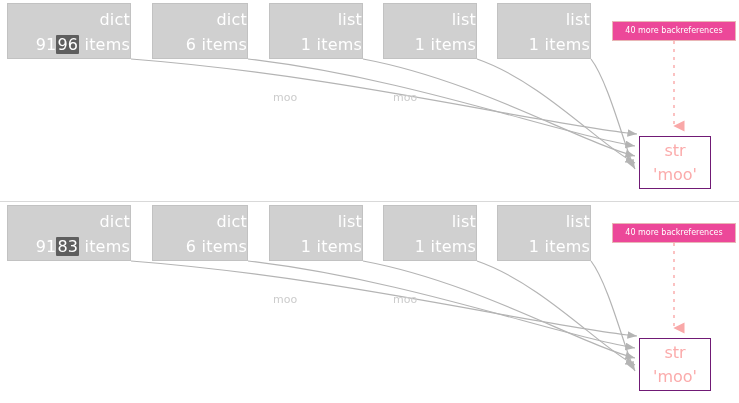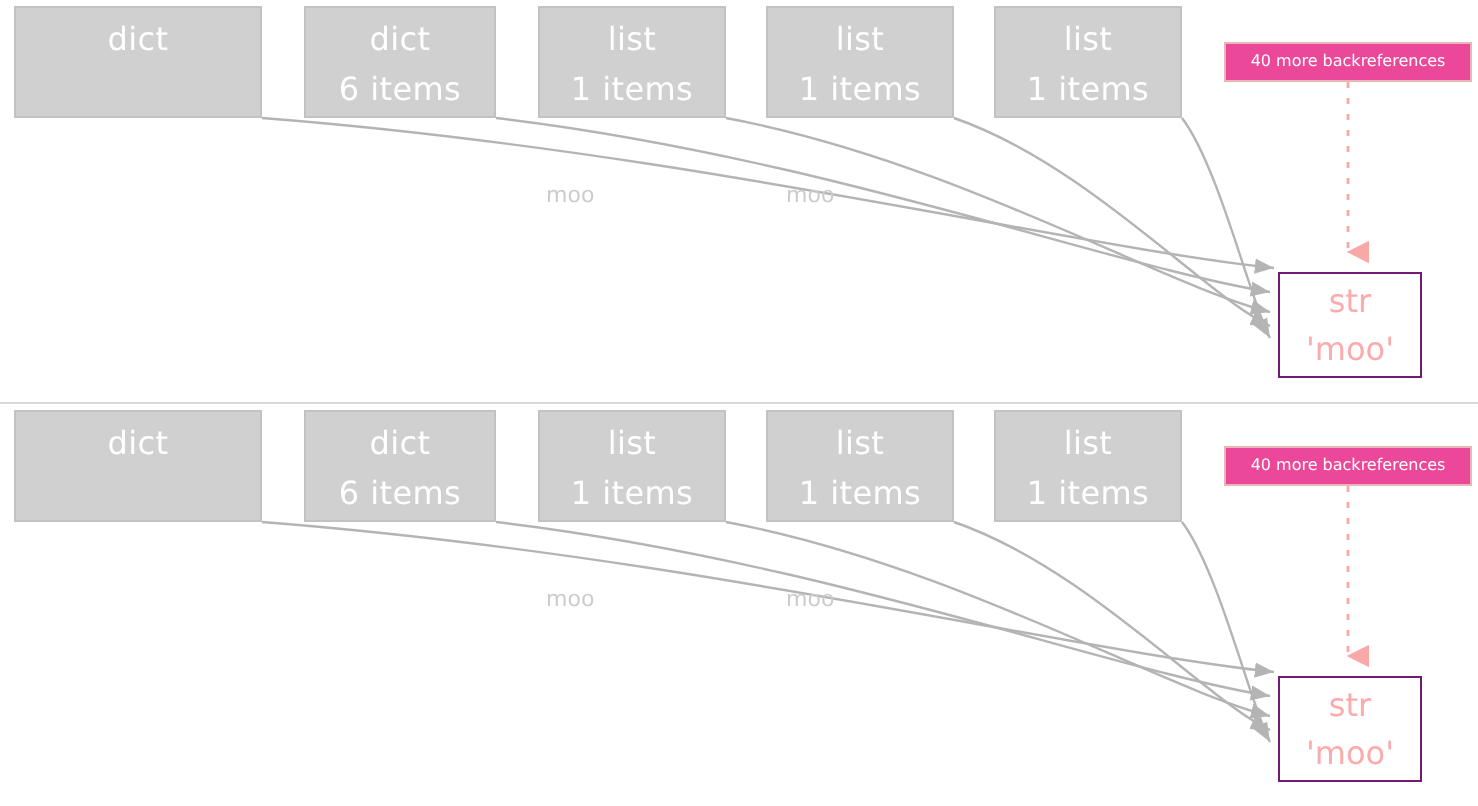--- a/index.html
+++ b/index.html
@@ -34,21 +34,21 @@
     width: 739px;
     height: 201px;
     pointer-events: none;
   }
   .node-box {
     position: absolute;
     box-sizing: border-box;
     background: #d0d0d0;
     border: 1px solid #c2c2c2;
     color: #ffffff;
-    text-align: center;
+    text-align: right;
     font-size: 16px;
     line-height: 25px;
     padding-top: 3px;
     letter-spacing: 0.2px;
   }
   .node-line { display: block; white-space: pre; }
   .hl {
     background: #5e5e5e;
     color: #ffffff;
     padding: 0 1px;
@@ -99,20 +99,21 @@
         </defs>
         <path d="M131,59 C343.52,75.5 535.8,123.5 637,134" fill="none" stroke="#b4b4b4" stroke-width="1.2" marker-end="url(#ah-0)"></path>
         <path d="M248,59 C410.53999999999996,78.14 557.6,133.82 635,146" fill="none" stroke="#b4b4b4" stroke-width="1.2" marker-end="url(#ah-0)"></path>
         <path d="M363,59 C477.24,80.34 580.6,142.42000000000002 635,156" fill="none" stroke="#b4b4b4" stroke-width="1.2" marker-end="url(#ah-0)"></path>
         <path d="M477,59 C543.36,81.88 603.4,148.44 635,163" fill="none" stroke="#b4b4b4" stroke-width="1.2" marker-end="url(#ah-0)"></path>
         <path d="M591,59 C609.48,83.2 626.2,153.6 635,169" fill="none" stroke="#b4b4b4" stroke-width="1.2" marker-end="url(#ah-0)"></path>
         <path d="M674,41 L674,126" fill="none" stroke="#f9a8a8" stroke-width="1.4" stroke-dasharray="3,5" marker-end="url(#ahp-0)"></path>
       </svg>
       <div class="node-box" style="left: 7px; top: 3px; width: 124px; height: 56px;">
         <span class="node-line">dict</span>
+        <span class="node-line"><span>91</span><span class="hl">96</span><span> items</span></span>
       </div>
       <div class="node-box" style="left: 152px; top: 3px; width: 96px; height: 56px;">
         <span class="node-line">dict</span>
         <span class="node-line">6 items</span>
       </div>
       <div class="node-box" style="left: 269px; top: 3px; width: 94px; height: 56px;">
         <span class="node-line">list</span>
         <span class="node-line">1 items</span>
       </div>
       <div class="node-box" style="left: 383px; top: 3px; width: 94px; height: 56px;">
@@ -144,20 +145,21 @@
         </defs>
         <path d="M131,59 C343.52,75.5 535.8,123.5 637,134" fill="none" stroke="#b4b4b4" stroke-width="1.2" marker-end="url(#ah-1)"></path>
         <path d="M248,59 C410.53999999999996,78.14 557.6,133.82 635,146" fill="none" stroke="#b4b4b4" stroke-width="1.2" marker-end="url(#ah-1)"></path>
         <path d="M363,59 C477.24,80.34 580.6,142.42000000000002 635,156" fill="none" stroke="#b4b4b4" stroke-width="1.2" marker-end="url(#ah-1)"></path>
         <path d="M477,59 C543.36,81.88 603.4,148.44 635,163" fill="none" stroke="#b4b4b4" stroke-width="1.2" marker-end="url(#ah-1)"></path>
         <path d="M591,59 C609.48,83.2 626.2,153.6 635,169" fill="none" stroke="#b4b4b4" stroke-width="1.2" marker-end="url(#ah-1)"></path>
         <path d="M674,41 L674,126" fill="none" stroke="#f9a8a8" stroke-width="1.4" stroke-dasharray="3,5" marker-end="url(#ahp-1)"></path>
       </svg>
       <div class="node-box" style="left: 7px; top: 3px; width: 124px; height: 56px;">
         <span class="node-line">dict</span>
+        <span class="node-line"><span>91</span><span class="hl">83</span><span> items</span></span>
       </div>
       <div class="node-box" style="left: 152px; top: 3px; width: 96px; height: 56px;">
         <span class="node-line">dict</span>
         <span class="node-line">6 items</span>
       </div>
       <div class="node-box" style="left: 269px; top: 3px; width: 94px; height: 56px;">
         <span class="node-line">list</span>
         <span class="node-line">1 items</span>
       </div>
       <div class="node-box" style="left: 383px; top: 3px; width: 94px; height: 56px;">

